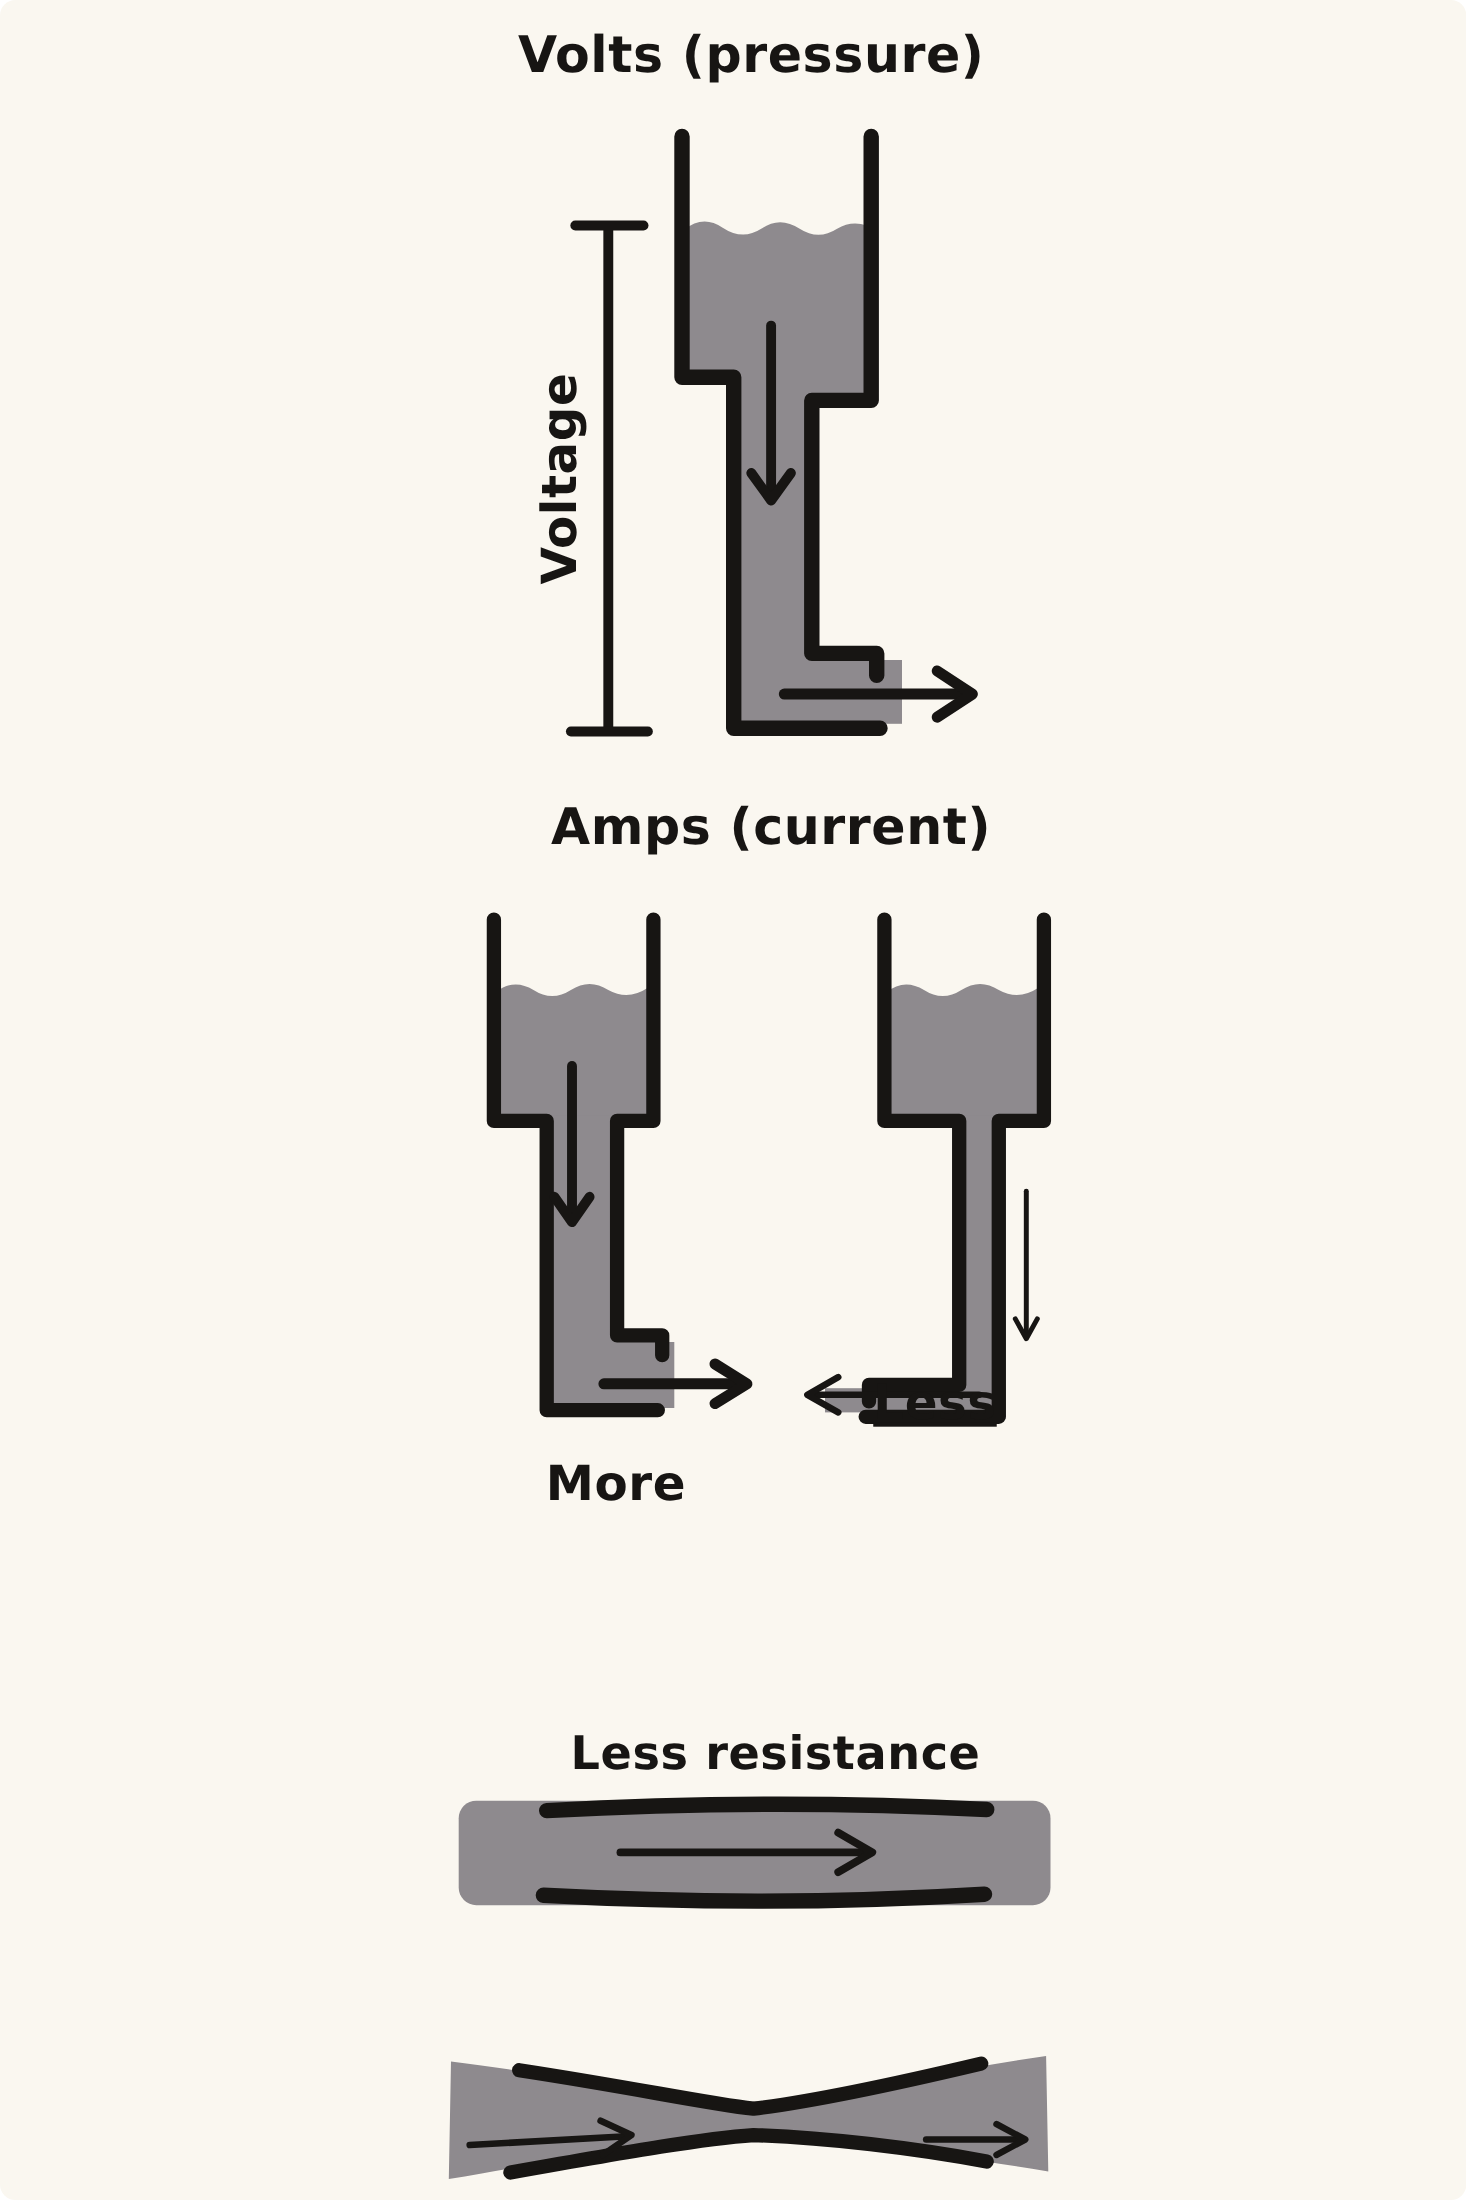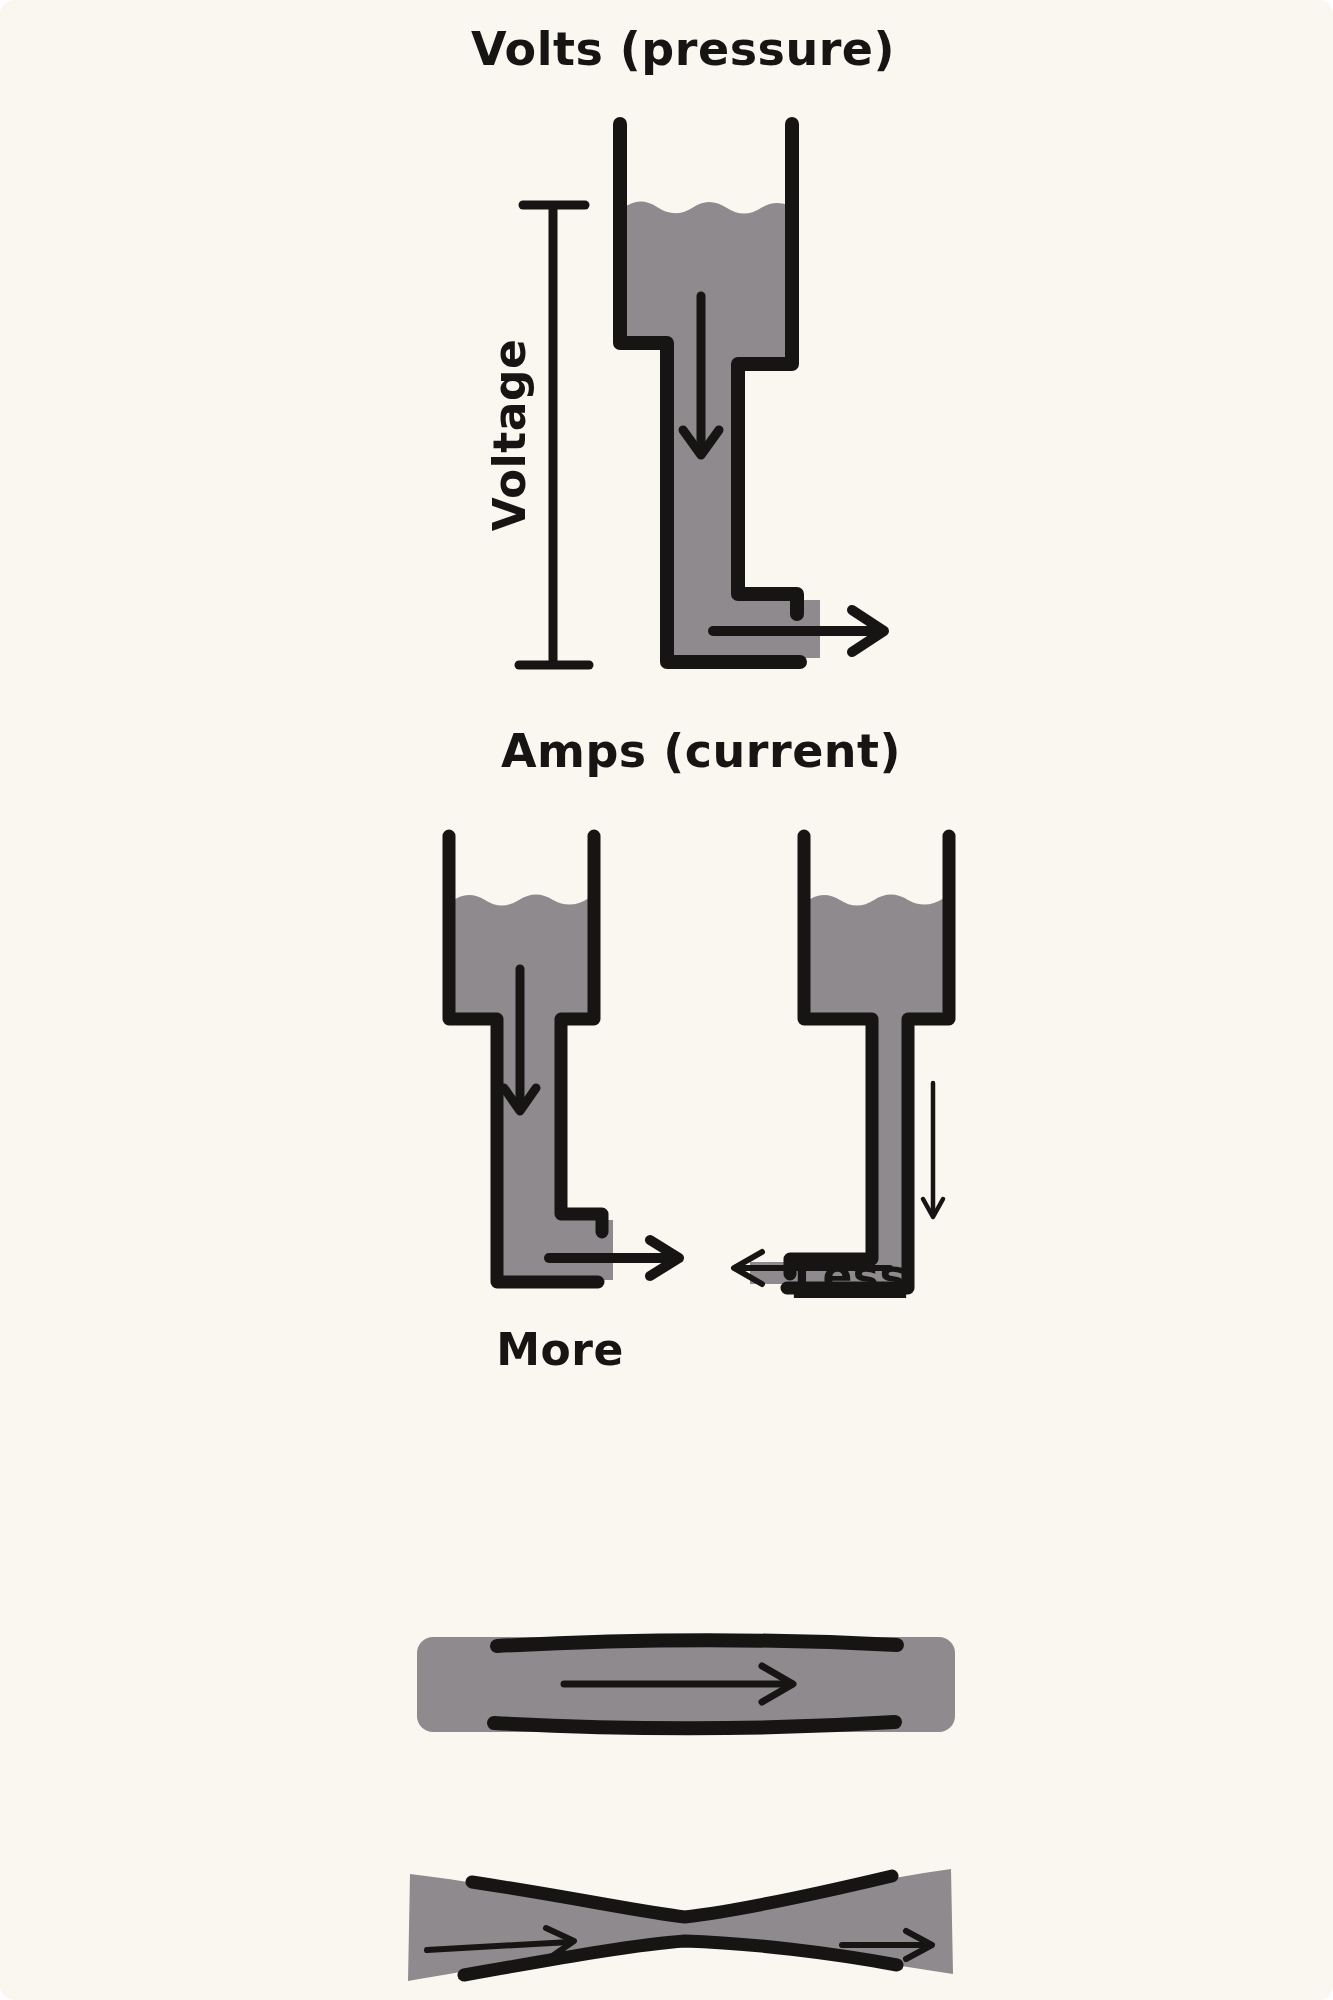--- a/index.html
+++ b/index.html
@@ -113,14 +113,15 @@
       <path class="ink-stroke" stroke-width="6" d="M 842 1945 L 928 1945"></path>
       <path class="ink-stroke" stroke-width="6" d="M 906 1931 L 932 1945 L 906 1959"></path>
     </g>
   </svg>
 
   <div class="label title-lg volts-title">Volts (pressure)</div>
   <div class="label voltage-label">Voltage</div>
   <div class="label title-lg amps-title">Amps (current)</div>
   <div class="label label-md more-label">More</div>
   <div class="label label-md less-label">Less</div>
+  <div class="label label-sm less-resistance-label">Less resistance</div>
 
 </div>
 
 </body></html>

